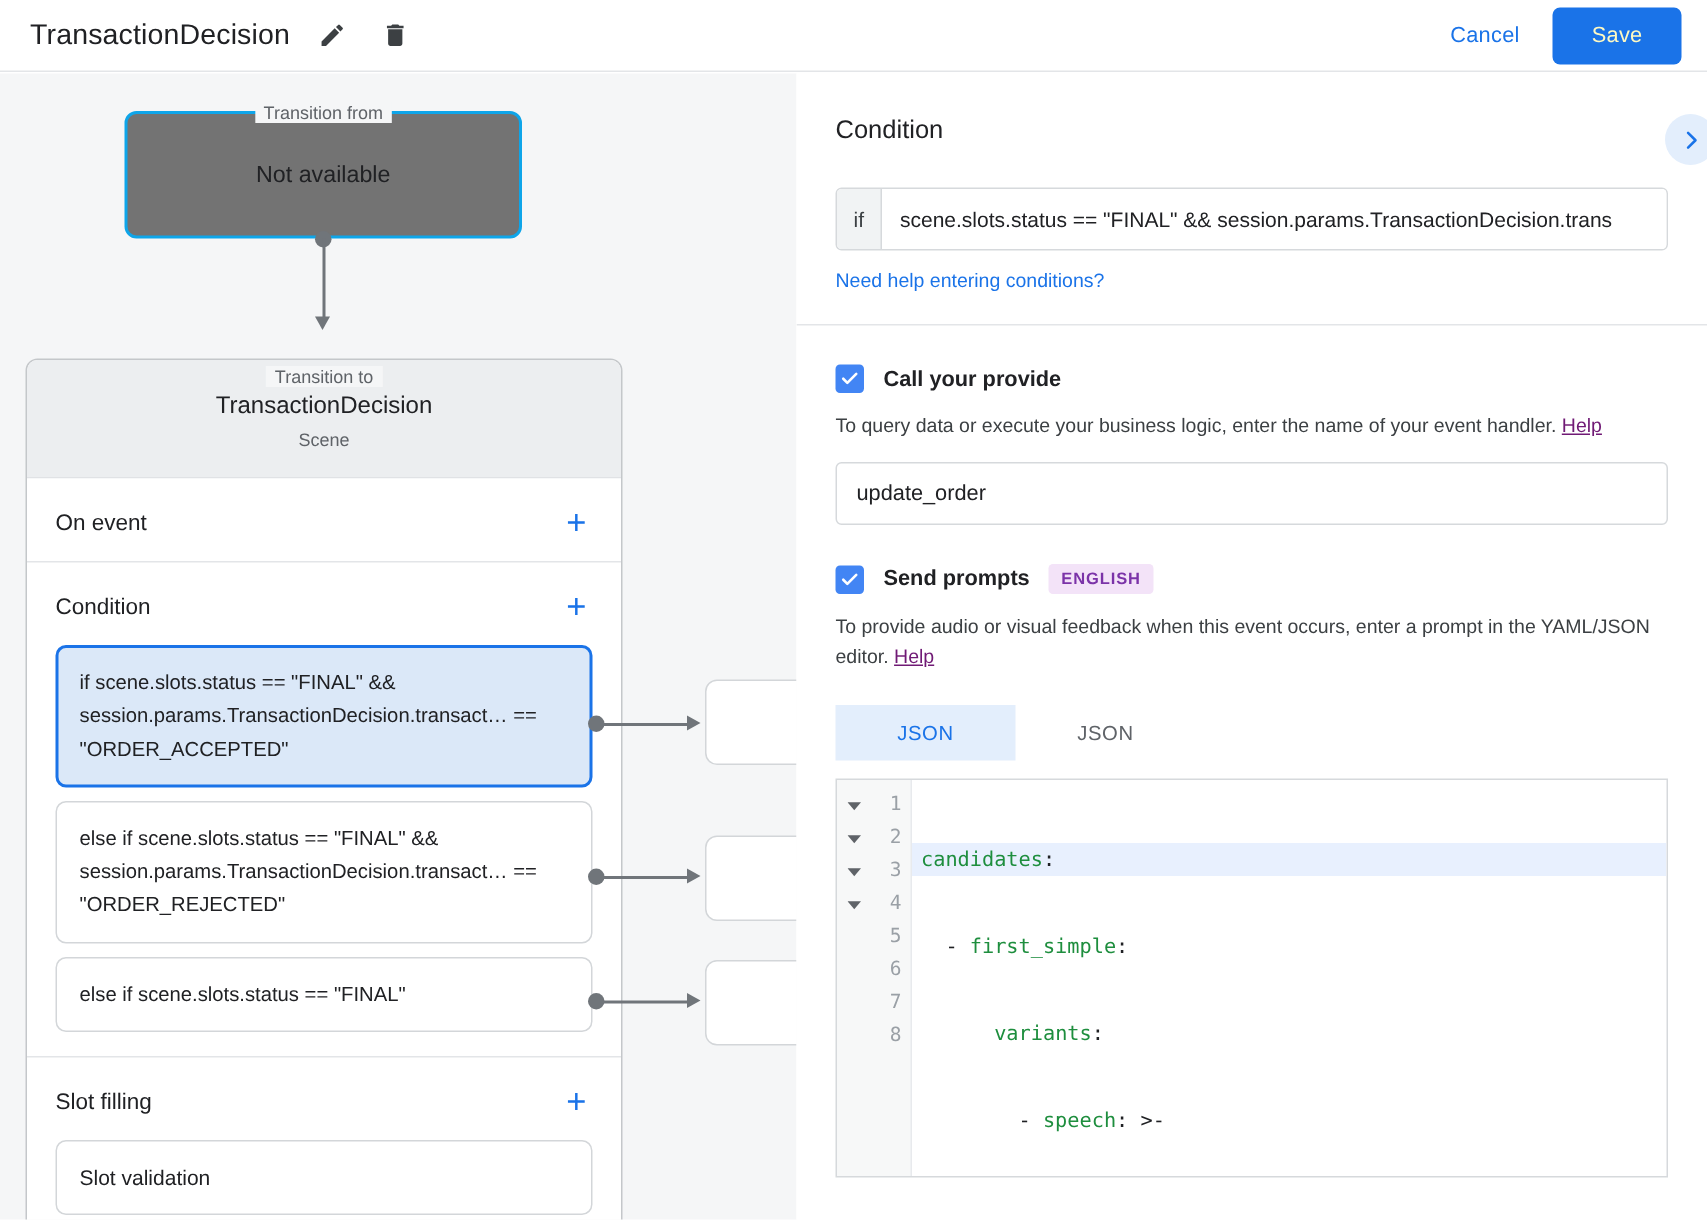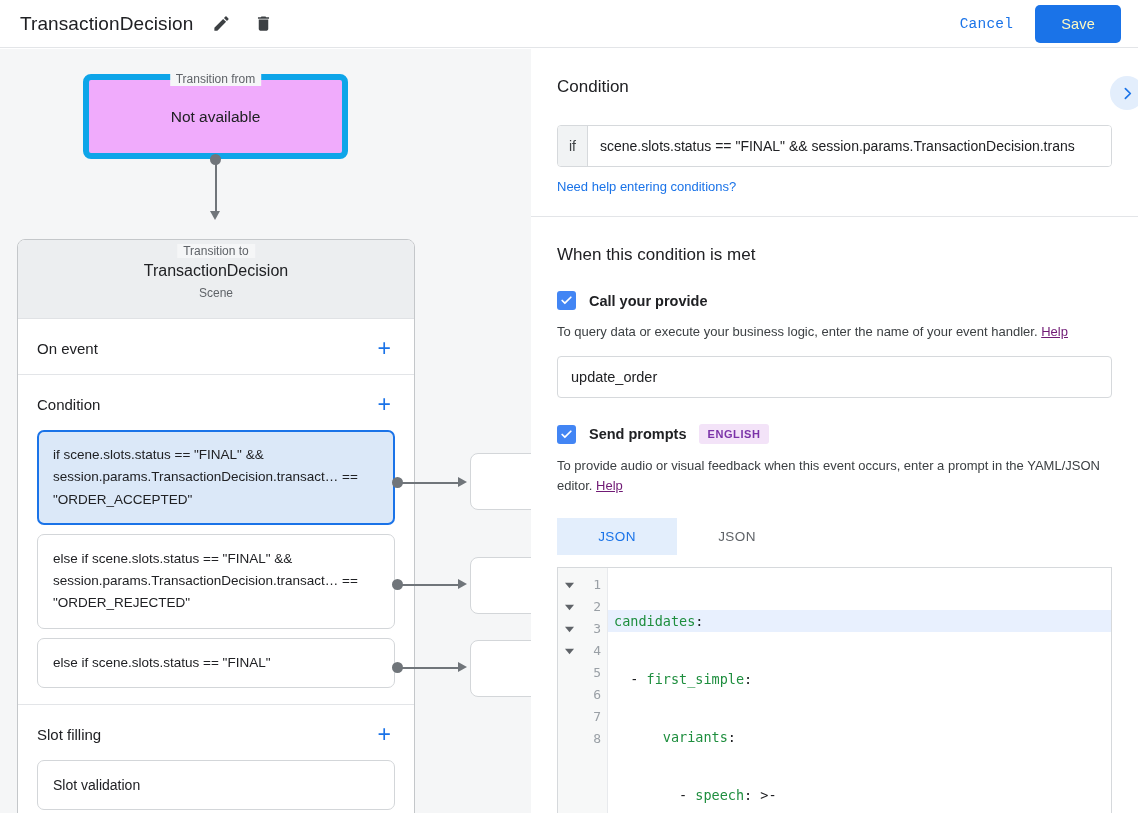--- a/index.html
+++ b/index.html
@@ -32,21 +32,21 @@
     cursor: pointer;
     border-radius: 50%;
   }
   .topbar-right {
     margin-left: auto; display: flex; align-items: center; gap: 8px;
     margin-right: 17px;
   }
   .btn-cancel {
     background: none; border: none;
     color: #1a73e8; font-size: 14.5px; font-weight: 500;
-    font-family: Liberation Mono, monospace;
+    font-family: Liberation Sans, sans-serif;
     padding: 9px 14px; border-radius: 4px; cursor: pointer;
     letter-spacing: .2px;
   }
   .btn-save {
     background: #1a73e8; border: none;
     color: #fef9c3; font-size: 14.5px; font-weight: 500;
     font-family: "Liberation Sans", sans-serif;
     padding: 11px 26px; border-radius: 5px; cursor: pointer;
     letter-spacing: .2px;
   }
@@ -54,23 +54,23 @@
   
   .canvas {
     position: absolute; left: 0; top: 49px;
     width: 531px; height: 764px;
     background: #f5f6f7;
     overflow: hidden;
   }
 
   .fieldset-box {
     position: absolute;
-    border: 6px solid #0ea5e9;
+    border: 2px solid #0ea5e9;
     border-radius: 8px;
-    background: #f0abfc;
+    background: #737373;
   }
   .fieldset-legend {
     position: absolute;
     top: -8px; left: 50%; transform: translateX(-50%);
     background: #f5f6f7;
     padding: 0 6px;
     font-size: 12px;
     color: #5f6368;
     white-space: nowrap;
   }
@@ -463,21 +463,20 @@
       <div class="if-row">
         <div class="if-prefix">if</div>
         <input class="if-input" type="text" value="scene.slots.status == &quot;FINAL&quot; &amp;&amp; session.params.TransactionDecision.trans" style="">
       </div>
 
       <a class="help-link">Need help entering conditions?</a>
     </div>
   </div>
 
   <div class="panel-pad">
-    <div class="section2-title">When this condition is met</div>
 
     
     <div class="check-row">
       <div class="checkbox">
         <svg width="13" height="13" viewBox="0 0 24 24" fill="none" stroke="#ffffff" stroke-width="3.2" stroke-linecap="round" stroke-linejoin="round">
           <polyline points="20 6 9 17 4 12"></polyline>
         </svg>
       </div>
       <div class="check-label">Call your provide</div>
     </div>

